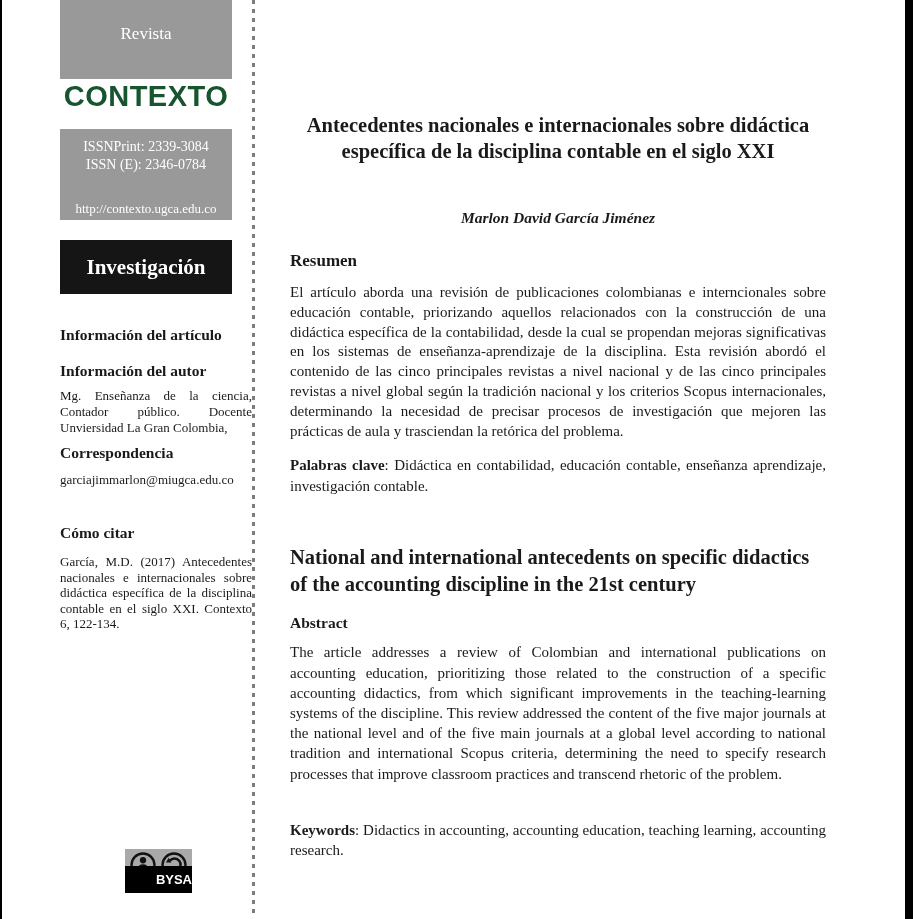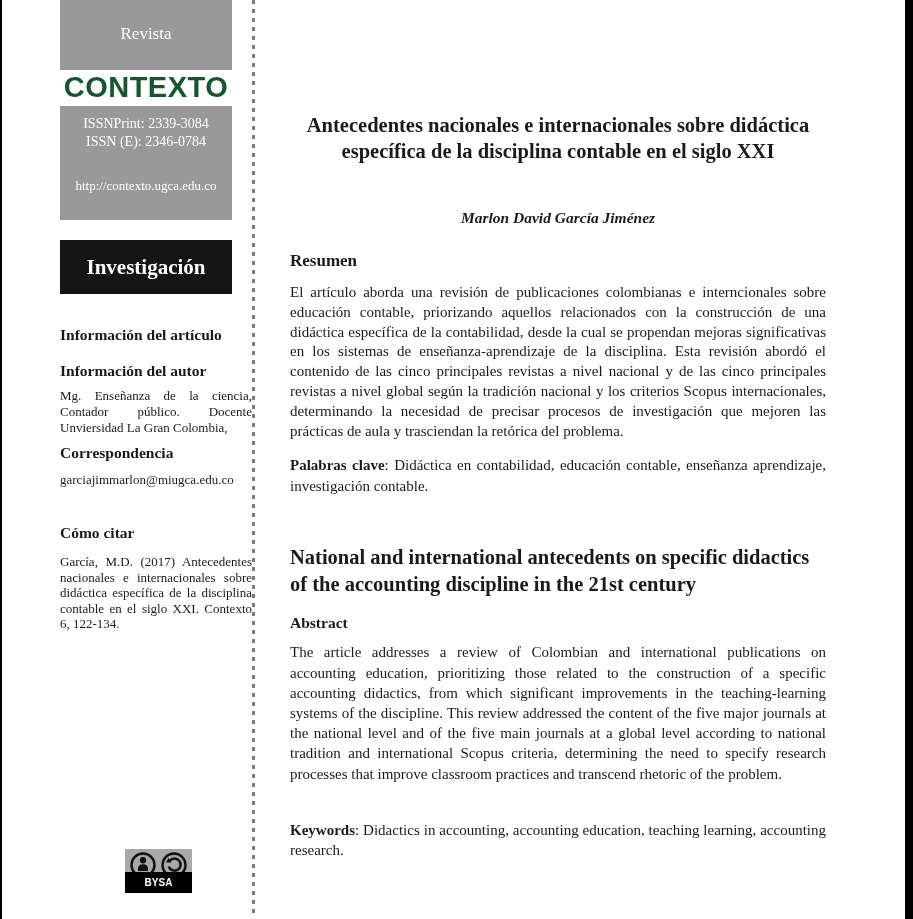--- a/index.html
+++ b/index.html
@@ -23,21 +23,21 @@
     position: absolute; left: 252px; top: 0; width: 3px; height: 915px;
     background: repeating-linear-gradient(to bottom, #7d7d7d 0 4px, transparent 4px 9px);
   }
 
   
   .journal-header { position: absolute; left: 60px; top: 0; width: 172px; }
   .gray-box {
     background: #999999; height: 220px; text-align: center; color: #ffffff;
   }
   .revista-label { padding-top: 24px; font-size: 17px; }
-  .contexto-strip { margin-top: 26px; background: #ffffff; padding: 1px 0 2px 0; }
+  .contexto-strip { margin-top: 35px; background: #ffffff; padding: 1px 0 16px 0; }
   .contexto-strip span {
     color: #17552e; font-family: "Liberation Sans", sans-serif;
     font-weight: bold; font-size: 29px; letter-spacing: 0.5px;
   }
   .issn-line { font-size: 14px; line-height: 18px; }
   .issn-line.first { margin-top: 9px; }
   .journal-url { margin-top: 27px; font-size: 13px; }
   .section-box {
     margin-top: 20px; background: #151515; height: 54px;
     display: flex; align-items: center; justify-content: center;
@@ -69,23 +69,23 @@
     display: flex; align-items: center; justify-content: center;
     color: #fff; font-family: "Liberation Sans", sans-serif; font-weight: bold;
     font-size: 14px; line-height: 1; padding-bottom: 1px; box-sizing: border-box;
   }
   .cc-gray {
     position: absolute; left: 40px; top: 0; width: 67px; height: 31px; background: #a9a9a9;
     display: flex; align-items: center; justify-content: space-evenly;
   }
   .cc-ic { width: 26px; height: 26px; display: block; }
   .cc-strip {
-    position: absolute; left: 40px; bottom: 0; width: 67px; height: 21px; background: #000;
-    display: flex; align-items: center; justify-content: center;
-    color: #fff; font-family: "Liberation Sans", sans-serif; font-weight: bold; font-size: 10px;
+    position: absolute; left: 40px; bottom: 0; width: 67px; height: 27px; background: #000;
+    display: flex; align-items: center; justify-content: flex-end;
+    color: #fff; font-family: "Liberation Sans", sans-serif; font-weight: bold; font-size: 13px;
   }
 
   
   .main { position: absolute; left: 290px; top: 96px; width: 536px; }
   .title-es {
     margin: 16px; font-size: 20.5px; line-height: 26px; text-align: center; font-weight: bold;
   }
   .author-name {
     margin-top: 45px; text-align: center; font-weight: bold; font-style: italic; font-size: 15.5px;
   }

